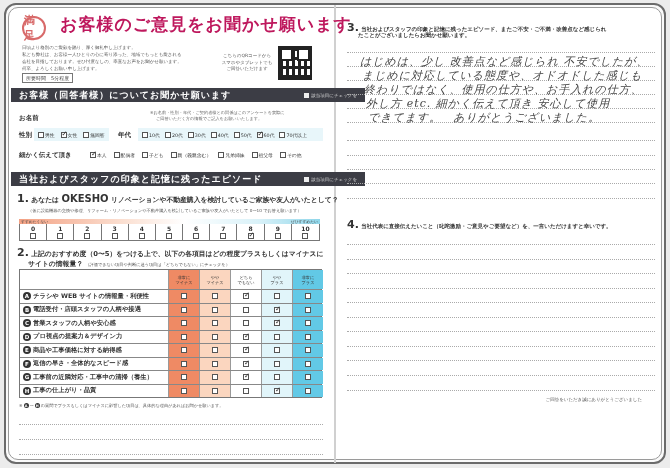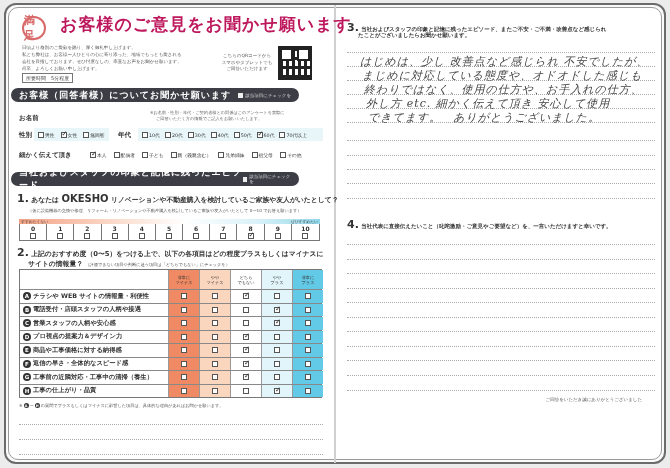--- a/index.html
+++ b/index.html
@@ -19,21 +19,21 @@
   .time-box { position: absolute; left: 22px; top: 73px; border: 1px solid #777; padding: 1px 3px; font-size: 5px; color: #444; }
   .qr-text { position: absolute; left: 214px; top: 53px; width: 66px; font-size: 4.5px; line-height: 6.5px; text-align: center; color: #555; }
   .qr { position: absolute; left: 278px; top: 46px; width: 34px; height: 34px; background:
       linear-gradient(90deg, #222 3px, transparent 3px) 0 0/6px 6px,
       linear-gradient(#222 3px, transparent 3px) 0 0/9px 9px;
       border: 2px solid #222; }
   .qr::before, .qr::after { content: ""; position: absolute; width: 9px; height: 9px; border: 2px solid #222; background: #fff; }
   .qr::before { left: 0; top: 0; }
   .qr::after { right: 0; top: 0; }
 
-  .sec-bar { position: absolute; left: 11px; width: 288px; height: 14px; background: #3c3d45; color: #fff; display: flex; align-items: center; justify-content: space-between; padding: 0 8px; border-radius: 7px; }
+  .sec-bar { position: absolute; left: 11px; width: 354px; height: 14px; background: #3c3d45; color: #fff; display: flex; align-items: center; justify-content: space-between; padding: 0 8px; }
   .sec-bar .t { font-size: 9px; font-weight: bold; letter-spacing: 1px; }
   .sec-bar .n { font-size: 4.5px; color: #ddd; display: flex; align-items: center; gap: 2px; }
   .sec-bar .n i { display: inline-block; width: 5px; height: 5px; background: #eee; }
 
   .label { position: absolute; font-size: 6.5px; font-weight: bold; color: #333; }
   .note-small { position: absolute; font-size: 4.2px; line-height: 6px; color: #666; }
   .opt-band { position: absolute; height: 13px; background: #e8f6fa; display: flex; align-items: center; gap: 6px; padding-left: 4px; font-size: 4.8px; color: #333; }
   .opt { display: inline-flex; align-items: center; gap: 1px; white-space: nowrap; }
   .cb { display: inline-block; width: 6px; height: 6px; border: 0.8px solid #555; background: #fff; position: relative; vertical-align: middle; }
   .cb.on::after { content: "✓"; position: absolute; left: 0px; top: -3px; font-size: 7px; color: #333; }

